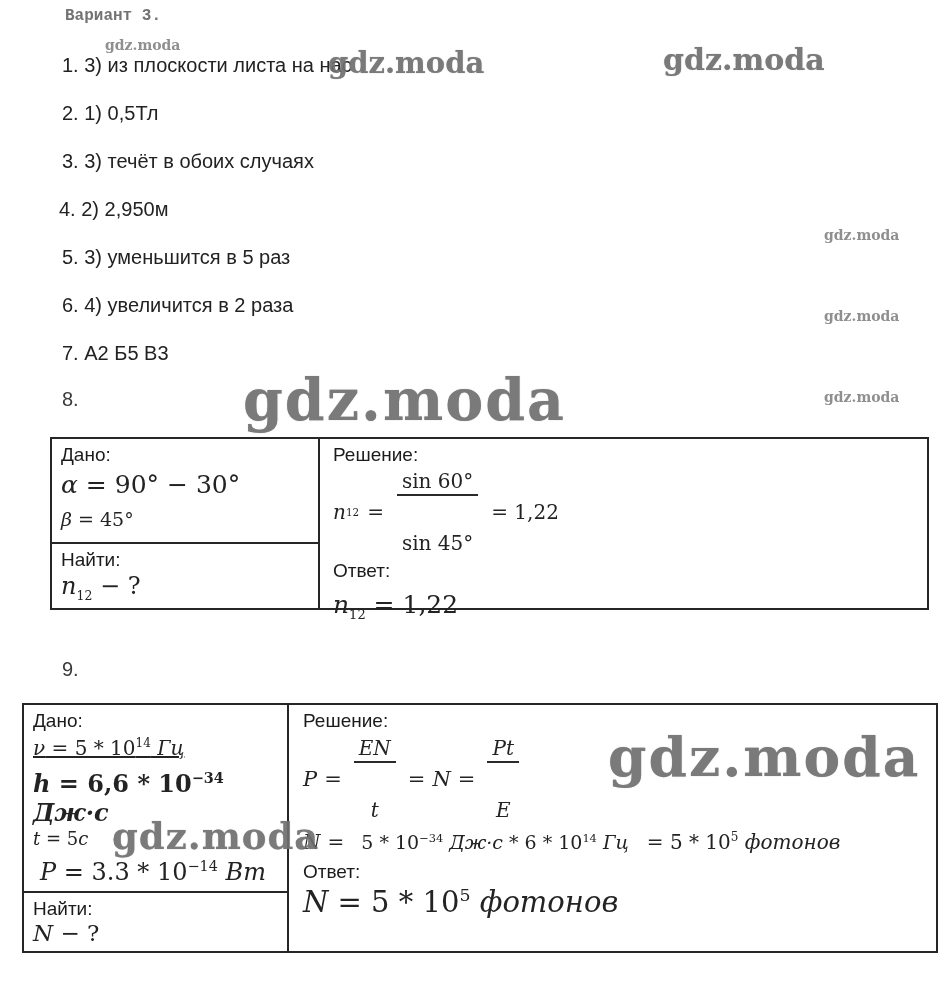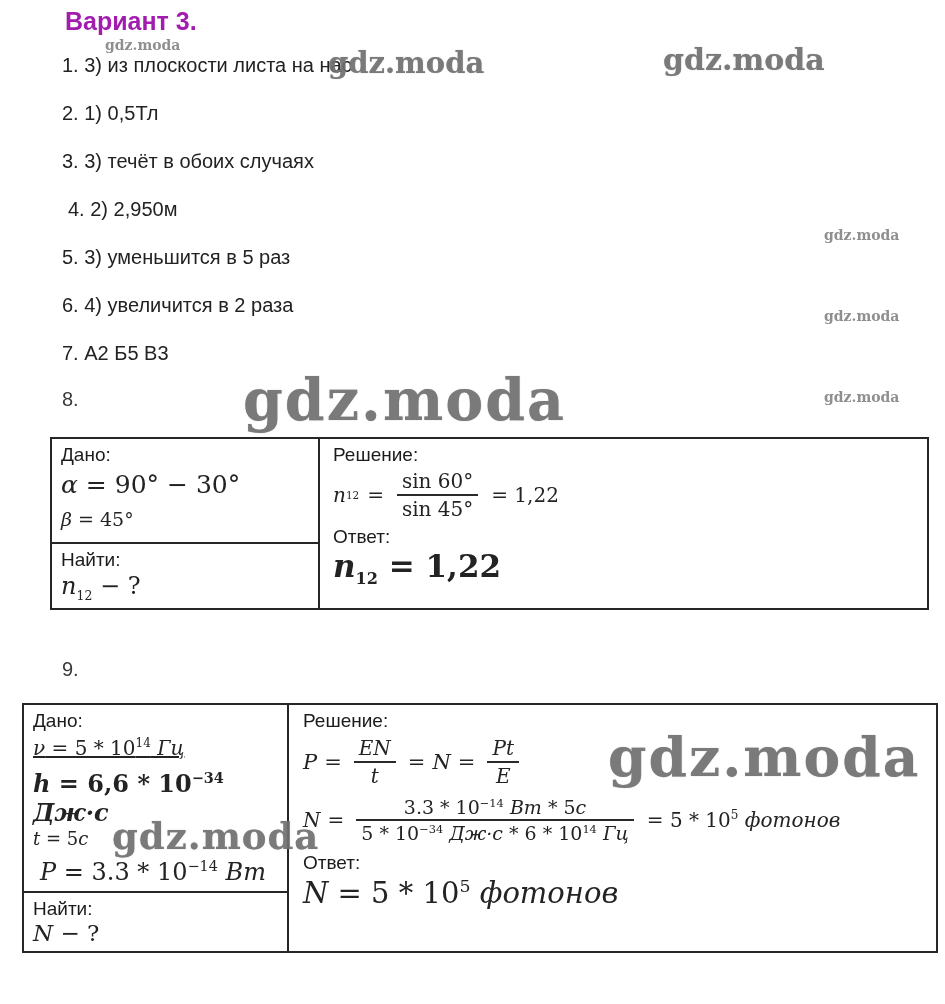--- a/index.html
+++ b/index.html
@@ -2,56 +2,56 @@
 <html><head>
 <meta charset="utf-8">
 <style>
   * { margin:0; padding:0; box-sizing:border-box; }
   html,body { background:#ffffff; }
   .page {
     position:relative; width:945px; height:1004px; background:#ffffff;
     font-family:"Liberation Sans", sans-serif; color:#1b1b1b; overflow:hidden;
   }
   .abs { position:absolute; }
-  .title { font-weight:bold; font-size:25px; color:#a21caf; }
+  .title { font-weight:bold; font-size:16px; color:#737373;font-family:Liberation Mono, monospace; }
   .ansline { font-size:20px; color:#222222; }
   .numonly { font-size:20px; color:#3a3a3a; }
   .wm {
     font-family:"DejaVu Serif", serif; font-weight:bold; color:#6f6f6f;
     white-space:nowrap; z-index:6; opacity:0.92; text-shadow:0 0 1px #9a9a9a;
   }
   .wm.small { color:#8a8a8a; text-shadow:none; opacity:0.95; }
   .tbl {
     position:absolute; border:2px solid #262626; display:flex; background:#ffffff; z-index:1;
   }
   .colL { display:flex; flex-direction:column; border-right:2px solid #262626; }
   .cell { padding:5px 9px; }
   .cellFind { border-top:2px solid #262626; }
   .lbl { font-size:19px; text-underline-offset:3px; color:#1b1b1b; }
   .anslbl { font-size:19px; color:#1b1b1b; }
   .math { font-family:"DejaVu Serif", serif; color:#232323; }
   .it { font-style:italic; }
   .mrow { display:flex; align-items:center; }
-  .frac { display:inline-flex; flex-direction:column; text-align:center; vertical-align:middle; margin:0 5px; }
+  .frac { display:inline-flex; flex-direction:column; text-align:center; vertical-align:middle; margin:0 5px;gap:34px; }
   .fnum { border-bottom:2px solid #2a2a2a; padding:0 5px 1px 5px; }
   .fden { padding:1px 5px 0 5px; }
   sub.msub { font-size:0.52em; }
   sup.msup { font-size:0.6em; }
 </style>
 </head>
 <body>
 
 <div class="page">
 
   <div class="abs title" style="left:65px;top:7px;">Вариант 3.</div>
 
   <div class="abs ansline" style="left:62px;top:54px;">1. 3) из плоскости листа на нас</div>
   <div class="abs ansline" style="left:62px;top:102px;">2. 1) 0,5Тл</div>
   <div class="abs ansline" style="left:62px;top:150px;">3. 3) течёт в обоих случаях</div>
-  <div class="abs ansline" style="left:68px;top:198px;">4. 2) 2,950м</div>
+  <div class="abs ansline" style="left:59px;top:198px;">4. 2) 2,950м</div>
   <div class="abs ansline" style="left:62px;top:246px;">5. 3) уменьшится в 5 раз</div>
   <div class="abs ansline" style="left:62px;top:294px;">6. 4) увеличится в 2 раза</div>
   <div class="abs ansline" style="left:62px;top:342px;">7. А2 Б5 В3</div>
 
   <div class="abs numonly" style="left:62px;top:388px;">8.</div>
   <div class="abs numonly" style="left:62px;top:658px;">9.</div>
 
   <div class="tbl" style="left:50px;top:437px;width:879px;height:173px;">
     <div class="colL" style="width:268px;">
       <div class="cell" style="height:104px;">
@@ -70,21 +70,21 @@
         <span class="it">n</span>
           <sub class="msub">12</sub>
         <span style="margin:0 8px;">=</span>
         <span class="frac">
           <span class="fnum">sin 60°</span>
           <span class="fden">sin 45°</span>
         </span>
         <span style="margin-left:8px;">= 1,22</span>
       </div>
       <div class="anslbl" style="margin-top:5px;">Ответ:</div>
-      <div class="math" style="font-size:31px;margin-top:0;font-weight:bold;">
+      <div class="math" style="font-size:25px;margin-top:8px;">
         <span class="it">n</span><sub class="msub">12</sub><span> = 1,22</span>
       </div>
     </div>
   </div>
 
   <div class="tbl" style="left:22px;top:703px;width:916px;height:250px;">
     <div class="colL" style="width:265px;">
       <div class="cell" style="height:195px;">
         <div class="lbl">Дано:</div>
         <div class="math" style="font-size:20px;margin-top:4px;text-decoration:underline;"><span class="it">ν</span><span> = 5 * 10</span><sup class="msup">14</sup><span class="it"> Гц</span></div>
@@ -111,21 +111,20 @@
         <span style="margin:0 7px;"> =</span>
         <span class="frac" style="font-size:20px;">
           <span class="fnum it">Pt</span>
           <span class="fden it">E</span>
         </span>
       </div>
       <div class="math mrow" style="font-size:20px;margin-top:8px;">
         <span class="it">N</span>
         <span style="margin:0 7px;">=</span>
         <span class="frac" style="font-size:19px;">
-          <span class="fnum"><span>3.3 * 10</span><sup class="msup">−14</sup><span class="it"> Вт</span><span> * 5</span><span class="it">с</span></span>
           <span class="fden"><span>5 * 10</span><sup class="msup">−34</sup><span class="it"> Дж·с</span><span> * 6 * 10</span><sup class="msup">14</sup><span class="it"> Гц</span></span>
         </span>
         <span style="margin-left:8px;"><span>= 5 * 10</span><sup class="msup">5</sup><span class="it"> фотонов</span></span>
       </div>
       <div class="anslbl" style="margin-top:7px;">Ответ:</div>
       <div class="math" style="font-size:29px;margin-top:2px;">
         <span class="it">N</span><span> = 5 * 10</span><sup class="msup">5</sup><span class="it"> фотонов</span>
       </div>
     </div>
   </div>

